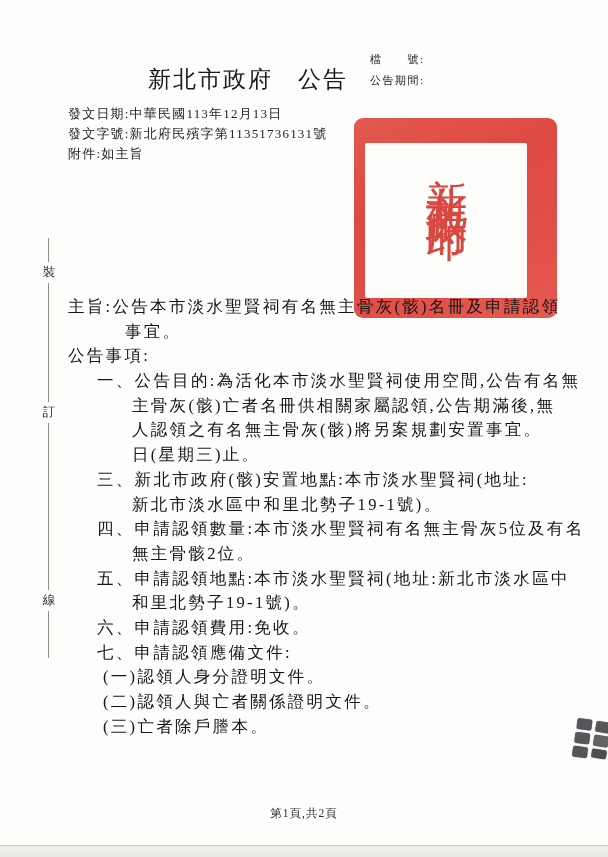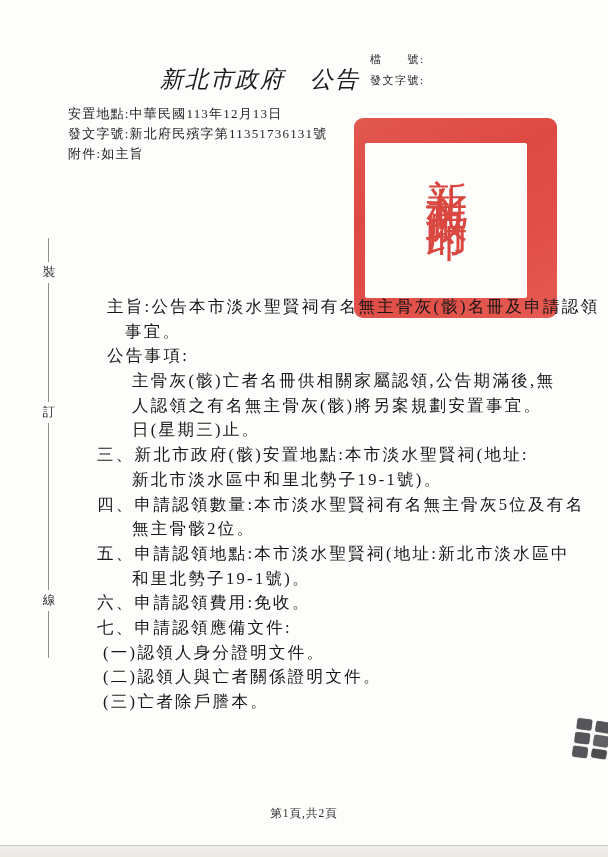--- a/index.html
+++ b/index.html
@@ -19,25 +19,24 @@
   
   .corner-labels {
     position: absolute; left: 370px; top: 10px;
     font-size: 11px; letter-spacing: 1.5px; line-height: 21px;
     color: #222;
     margin-top: 39px;
   }
 
   
   .doc-title {
-    position: absolute; left: 12px; top: 64px; width: 496px;
+    position: absolute; left: 0; top: 64px; width: 496px;
     text-align: center;
     font-size: 23px; font-weight: 500; letter-spacing: 2px;
     color: #1a1a1a;
-    font-style: italic;
   }
 
   
   .meta-block {
     position: absolute; left: 68px; top: 104px;
     font-size: 13px; letter-spacing: 1.2px; line-height: 20px;
     color: #1e1e1e;
   }
 
   
@@ -87,21 +86,21 @@
   .bm-2 { top: 352px; }
 
   
   .doc-body {
     position: absolute; left: 68px; top: 295px;
     font-size: 16.5px; letter-spacing: 2.3px; line-height: 24.7px;
     color: #161616;
     white-space: nowrap;
     z-index: 2;
   }
-  .ln { height: 24.7px; margin-left: 39px; }
+  .ln { height: 24.7px; }
   .indent-3 { margin-left: 57px; }   
   .item-first { margin-left: 29px; } 
   .item-cont { margin-left: 64px; }  
   .sub-item { margin-left: 35px; }   
 
   
   .footer {
     position: absolute; left: 0; top: 806px; width: 608px;
     text-align: center;
     font-size: 11.5px; letter-spacing: 1px; color: #2a2a2a; font-family: Liberation Serif, serif;
@@ -136,27 +135,27 @@
     border-top: 1px solid #ccc9c2;
   }
 </style>
 </head>
 <body>
 
 <div class="page">
 
   <div class="corner-labels">
     <div>檔　　號:</div>
-    <div>發文字號:</div>
+    <div>公告期間:</div>
   </div>
 
   <div class="doc-title">新北市政府　公告</div>
 
   <div class="meta-block">
-    <div>安置地點:中華民國113年12月13日</div>
+    <div>發文日期:中華民國113年12月13日</div>
     <div>發文字號:新北府民殯字第11351736131號</div>
     <div>附件:如主旨</div>
   </div>
 
   <div class="seal">
     <div class="seal-inner">
       <span class="seal-chars">新北市政府印</span>
     </div>
   </div>
 
@@ -164,20 +163,21 @@
     <span class="binding-mark bm-0">裝</span>
     <span class="binding-mark bm-1">訂</span>
     <span class="binding-mark bm-2">線</span>
   </div>
 
   <div class="doc-body">
     <div class="ln">主旨:公告本市淡水聖賢祠有名無主骨灰(骸)名冊及申請認領</div>
     <div class="ln indent-3">事宜。</div>
     <div class="ln">公告事項:</div>
 
+    <div class="ln item-first">一、公告目的:為活化本市淡水聖賢祠使用空間,公告有名無</div>
     <div class="ln item-cont">主骨灰(骸)亡者名冊供相關家屬認領,公告期滿後,無</div>
     <div class="ln item-cont">人認領之有名無主骨灰(骸)將另案規劃安置事宜。</div>
 
     <div class="ln item-cont">日(星期三)止。</div>
 
     <div class="ln item-first">三、新北市政府(骸)安置地點:本市淡水聖賢祠(地址:</div>
     <div class="ln item-cont">新北市淡水區中和里北勢子19-1號)。</div>
 
     <div class="ln item-first">四、申請認領數量:本市淡水聖賢祠有名無主骨灰5位及有名</div>
     <div class="ln item-cont">無主骨骸2位。</div>

